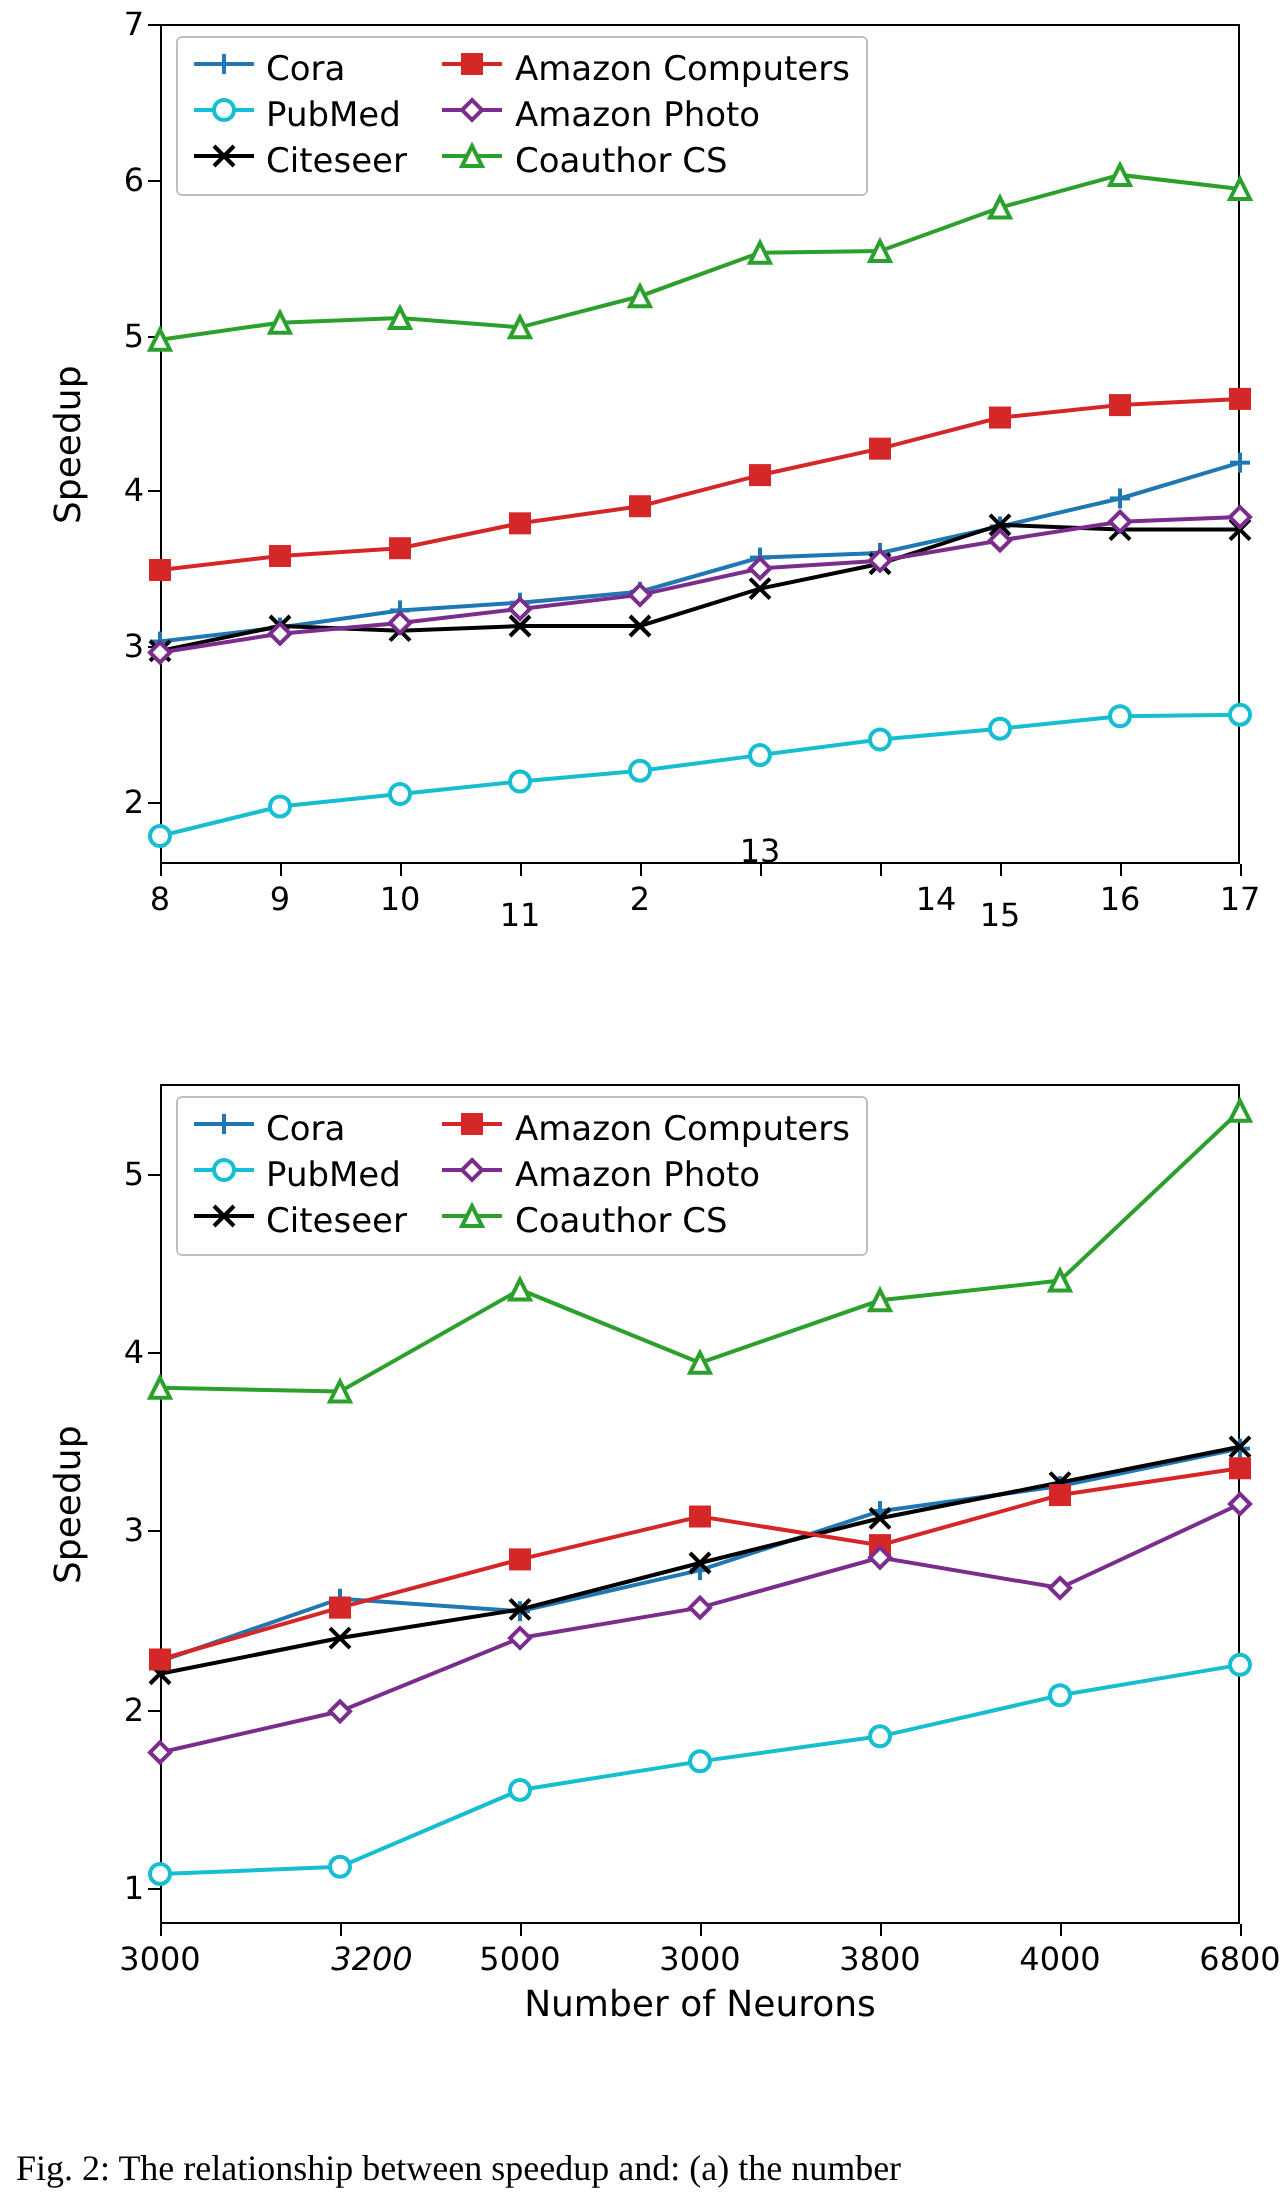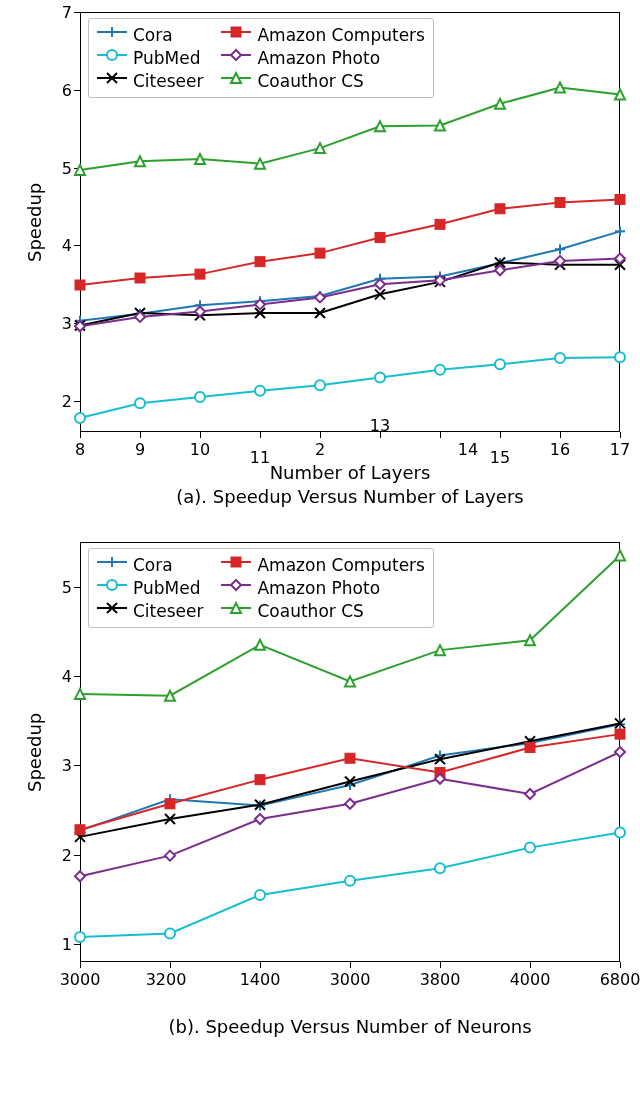--- a/index.html
+++ b/index.html
@@ -126,22 +126,20 @@
       <div class="tick-mark" style="left: 74px; top: 323.111px; width: 6px; height: 1px;"></div>
       <div class="tick-label-y" style="left: 52px; top: 323.111px; width: 20px;">3</div>
       <div class="tick-mark" style="left: 74px; top: 245.333px; width: 6px; height: 1px;"></div>
       <div class="tick-label-y" style="left: 52px; top: 245.333px; width: 20px;">4</div>
       <div class="tick-mark" style="left: 74px; top: 167.556px; width: 6px; height: 1px;"></div>
       <div class="tick-label-y" style="left: 52px; top: 167.556px; width: 20px;">5</div>
       <div class="tick-mark" style="left: 74px; top: 89.7778px; width: 6px; height: 1px;"></div>
       <div class="tick-label-y" style="left: 52px; top: 89.7778px; width: 20px;">6</div>
       <div class="tick-mark" style="left: 74px; top: 12px; width: 6px; height: 1px;"></div>
       <div class="tick-label-y" style="left: 52px; top: 12px; width: 20px;">7</div>
-      <div class="axis-label" style="left: 80px; width: 540px; top: 462px;">Number of Layers</div>
-      <div class="axis-label" style="left: 80px; width: 540px; top: 486px;">(a). Speedup Versus Number of Layers</div>
       <div class="axis-label ylabel" style="left: 24px; top: 262px;">Speedup</div>
       <svg class="series" width="540" height="420" style="left: 80px; top: 12px;">
         <path d="M0 308.7777777777778 L60 301.7777777777778 L120 293.22222222222223 L180 289.33333333333337 L240 283.8888888888889 L300 266.7777777777778 L360 264.44444444444446 L420 251.22222222222226 L480 237.22222222222223 L540 219.33333333333337 " stroke="#1f77b4" stroke-width="2" fill="none"></path>
         <g transform="translate(0,308.7777777777778)">
           <g stroke="#1f77b4" stroke-width="2">
             <line x1="-5" y1="0" x2="5" y2="0"></line>
             <line x1="0" y1="-5" x2="0" y2="5"></line>
           </g>
         </g>
         <g transform="translate(60,301.7777777777778)">
@@ -461,42 +459,42 @@
             <span>Coauthor CS</span>
           </div>
         </div>
       </div>
     </div>
   <div class="subplot" id="subplot-b" style="height:540px;">
     <div class="plot-area" id="plot-b" style="left: 80px; top: 12px; width: 540px; height: 420px;"></div>
   <div class="tick-mark" style="left: 80px; top: 432px; width: 1px; height: 6px;"></div>
       <div class="tick-label-x" style="left: 80px; top: 440px; text-align: right;">3000</div>
       <div class="tick-mark" style="left: 170px; top: 432px; width: 1px; height: 6px;"></div>
-      <div class="tick-label-x" style="left: 166px; top: 440px;">3200</div>
+      <div class="tick-label-x" style="left: 186px; top: 440px; font-style: italic;">3200</div>
       <div class="tick-mark" style="left: 260px; top: 432px; width: 1px; height: 6px;"></div>
-      <div class="tick-label-x" style="left: 260px; top: 440px;">1400</div>
+      <div class="tick-label-x" style="left: 260px; top: 440px;">5000</div>
       <div class="tick-mark" style="left: 350px; top: 432px; width: 1px; height: 6px;"></div>
       <div class="tick-label-x" style="left: 350px; top: 440px;">3000</div>
       <div class="tick-mark" style="left: 440px; top: 432px; width: 1px; height: 6px;"></div>
       <div class="tick-label-x" style="left: 440px; top: 440px;">3800</div>
       <div class="tick-mark" style="left: 530px; top: 432px; width: 1px; height: 6px;"></div>
       <div class="tick-label-x" style="left: 530px; top: 440px;">4000</div>
       <div class="tick-mark" style="left: 620px; top: 432px; width: 1px; height: 6px;"></div>
       <div class="tick-label-x" style="left: 620px; top: 440px;">6800</div>
       <div class="tick-mark" style="left: 74px; top: 414.128px; width: 6px; height: 1px;"></div>
       <div class="tick-label-y" style="left: 52px; top: 414.128px; width: 20px;">1</div>
       <div class="tick-mark" style="left: 74px; top: 324.766px; width: 6px; height: 1px;"></div>
       <div class="tick-label-y" style="left: 52px; top: 324.766px; width: 20px;">2</div>
       <div class="tick-mark" style="left: 74px; top: 235.404px; width: 6px; height: 1px;"></div>
       <div class="tick-label-y" style="left: 52px; top: 235.404px; width: 20px;">3</div>
       <div class="tick-mark" style="left: 74px; top: 146.043px; width: 6px; height: 1px;"></div>
       <div class="tick-label-y" style="left: 52px; top: 146.043px; width: 20px;">4</div>
       <div class="tick-mark" style="left: 74px; top: 56.6809px; width: 6px; height: 1px;"></div>
       <div class="tick-label-y" style="left: 52px; top: 56.6809px; width: 20px;">5</div>
-      <div class="axis-label" style="left: 80px; width: 540px; top: 486px;">(b). Speedup Versus Number of Neurons</div>
+      <div class="axis-label" style="left: 80px; width: 540px; top: 462px;">Number of Neurons</div>
       <div class="axis-label ylabel" style="left: 24px; top: 262px;">Speedup</div>
       <svg class="series" width="540" height="420" style="left: 80px; top: 12px;">
         <path d="M0 288.63829787234044 L90 257.36170212765956 L180 263.6170212765958 L270 243.06382978723406 L360 213.57446808510645 L450 201.06382978723403 L540 182.29787234042553 " stroke="#1f77b4" stroke-width="2" fill="none"></path>
         <g transform="translate(0,288.63829787234044)">
           <g stroke="#1f77b4" stroke-width="2">
             <line x1="-5" y1="0" x2="5" y2="0"></line>
             <line x1="0" y1="-5" x2="0" y2="5"></line>
           </g>
         </g>
         <g transform="translate(90,257.36170212765956)">
@@ -739,13 +737,14 @@
                 <g transform="translate(7,7)">
                   <polygon points="0,-5 5,5 -5,5" fill="#fff" stroke="#2ca02c" stroke-width="2"></polygon>
                 </g>
               </svg>
             </div>
             <span>Coauthor CS</span>
           </div>
         </div>
       </div>
     </div>
+  <div class="caption">Fig. 2: The relationship between speedup and: (a) the number</div>
 </div>
 
 </body></html>

